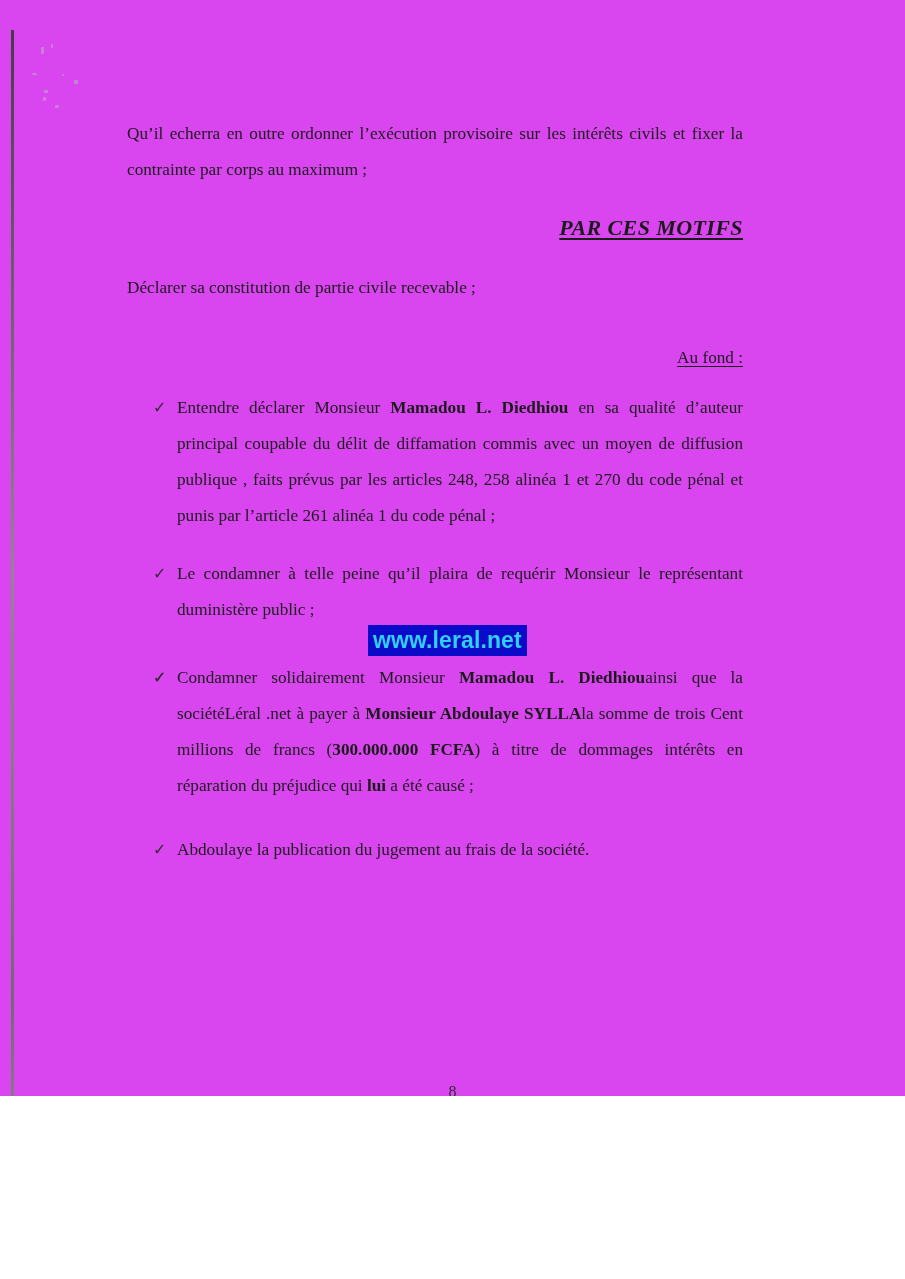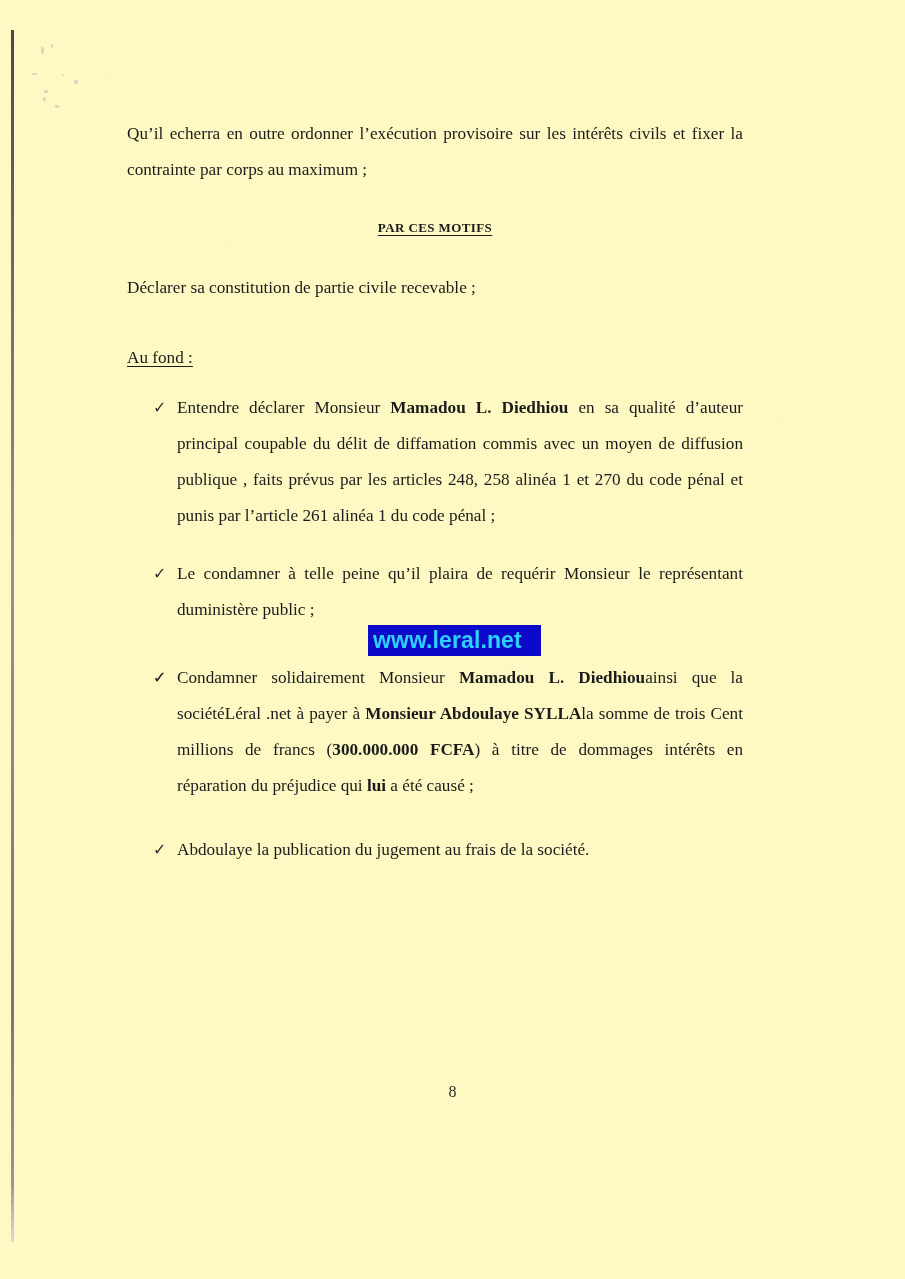--- a/index.html
+++ b/index.html
@@ -3,22 +3,22 @@
 <meta charset="utf-8">
 <style>
   html, body {
     margin: 0;
     padding: 0;
     background: #ffffff;
   }
   .page {
     position: relative;
     width: 905px;
-    height: 1279px;
-    background: #fef9c3;
+    height: 1096px;
+    background: #d946ef;
     overflow: hidden;
     font-family: "Liberation Serif", "DejaVu Serif", serif;
     color: #1b1b1b;
   }
   
   .scan-texture {
     position: absolute;
     inset: 0;
     pointer-events: none;
     background:
@@ -62,37 +62,39 @@
   }
   .para {
     font-size: 17.2px;
     line-height: 36px;
     text-align: justify;
     text-justify: inter-word;
     margin: 0;
   }
   .para.leading { margin-bottom: 22px; }
   .heading-center {
-    text-align: center;
+    text-align: right;
     font-weight: bold;
-    font-size: 13px;
+    font-size: 22px;
     line-height: 36px;
     letter-spacing: .4px;
     margin: 20px 0 24px 0;
+    font-style: italic;
   }
   .heading-center span { text-decoration: underline; text-underline-offset: 3px; }
   .plain-line {
     font-size: 17.2px;
     line-height: 36px;
     margin: 0 0 26px 0;
   }
   .section-head {
     font-size: 17.2px;
     line-height: 36px;
     margin: 0 0 14px 0;
+    text-align: right;
   }
   .section-head span {
     text-decoration: underline;
     text-underline-offset: 3px;
   }
   .section-head.bold span { font-weight: bold; }
   ul.checklist {
     list-style: none;
     margin: 0;
     padding: 0;
@@ -120,21 +122,21 @@
   .watermark {
     position: absolute;
     left: 368px;
     top: 625px;
     background: #0a0ac8;
     color: #2fd0ff;
     font-family: "Liberation Sans", "DejaVu Sans", sans-serif;
     font-weight: bold;
     font-size: 23px;
     line-height: 28px;
-    padding: 1px 19px 2px 5px;
+    padding: 1px 5px 2px 5px;
     letter-spacing: .1px;
     white-space: nowrap;
   }
   .page-number {
     position: absolute;
     left: 0;
     top: 1083px;
     width: 905px;
     text-align: center;
     font-size: 16px;

